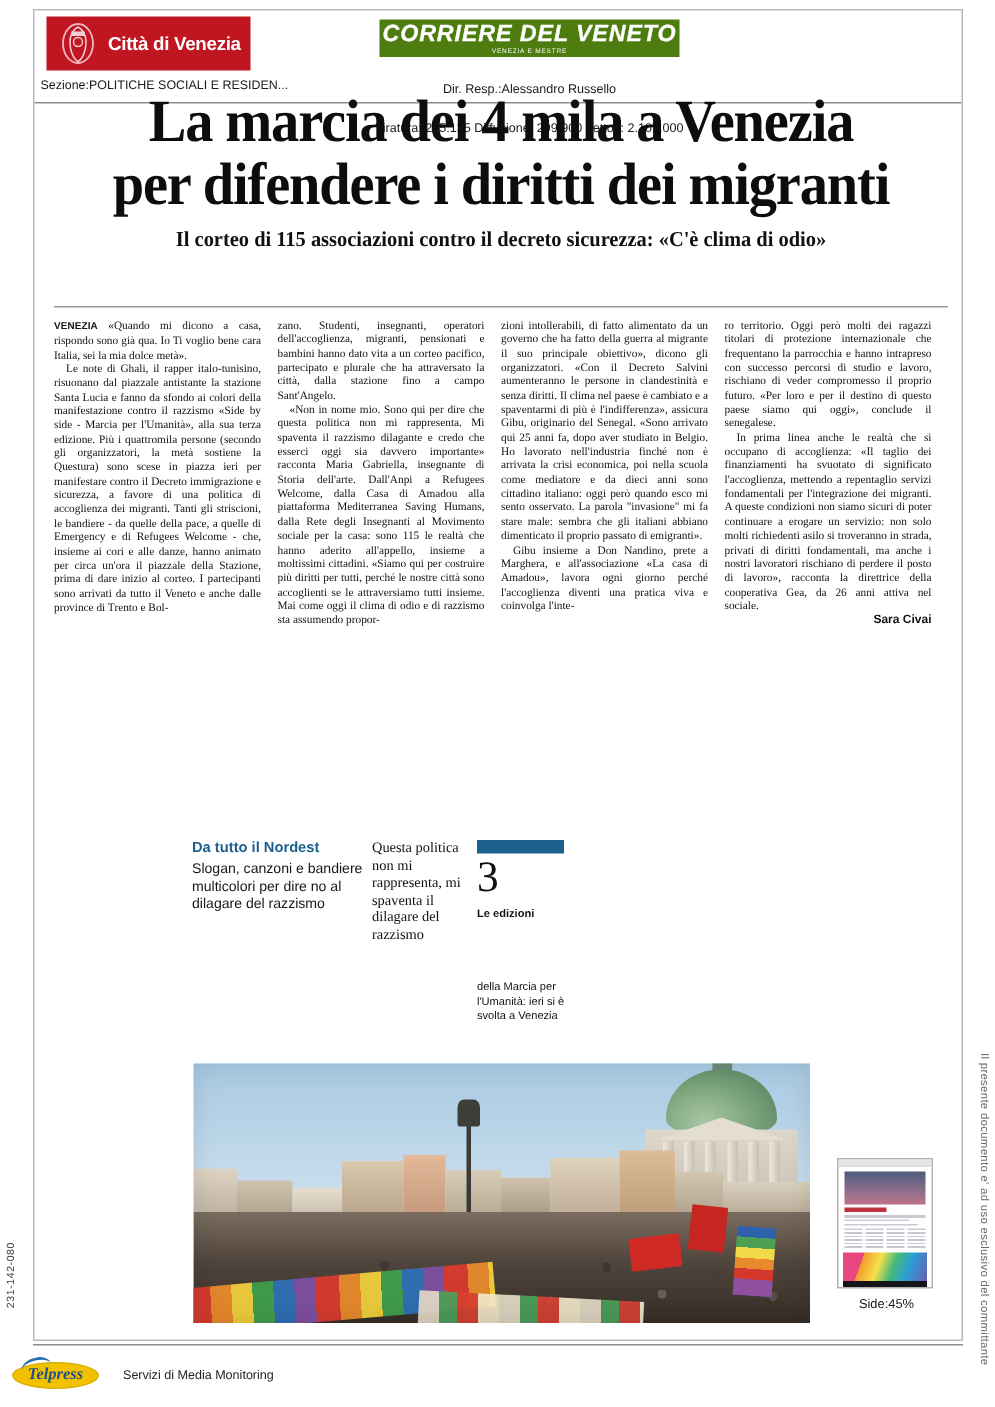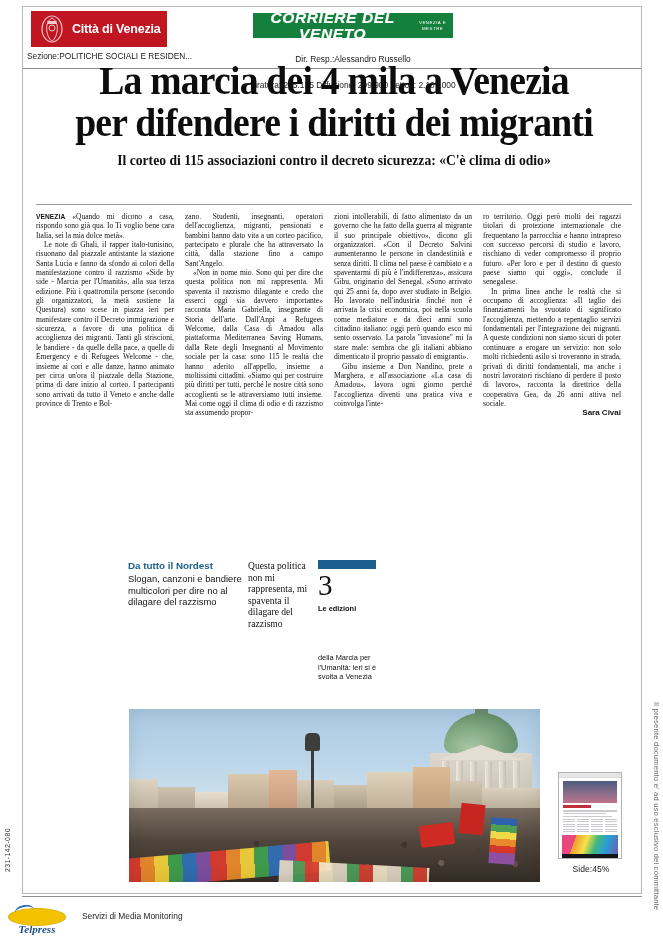--- a/index.html
+++ b/index.html
@@ -57,23 +57,23 @@
     white-space: nowrap;
   }
 
   .mh-center {
     width: 260px; position: relative; height: 62px;
     text-align: center;
   }
   .testata {
     margin: 6px auto 0 auto;
     width: 200px; height: 25px;
-    background: #15803d;
+    background: #4d7c0f;
     color: #ffffff;
-    display: flex; flex-direction: row;
+    display: flex; flex-direction: column;
     align-items: center; justify-content: center;
     overflow: hidden;
   }
   .testata-main {
     font-size: 15.5px; font-weight: bold;
     font-style: italic;
     letter-spacing: 0.6px;
     line-height: 16px;
     font-family: "Liberation Sans", sans-serif;
     -webkit-text-stroke: 0.2px #fff;
@@ -349,21 +349,21 @@
   }
   .telpress-logo {
     position: relative; width: 60px; height: 22px;
   }
   .telpress-logo .oval {
     position:absolute; left:0; top:3px; width: 58px; height: 18px;
     background:#f2c200; border-radius: 50%;
     border: 1px solid #d9b000;
   }
   .telpress-logo .tp-text {
-    position:absolute; left:0; top:15px; width:58px; height:18px;
+    position:absolute; left:0; top:2px; width:58px; height:18px;
     display:flex; align-items:center; justify-content:center;
     font-family:"Liberation Serif", serif;
     font-weight:bold; font-size: 11px; font-style: italic;
     color:#1d4f8a;
   }
   .telpress-logo .swoosh {
     position:absolute; left: 6px; top: 0px; width: 20px; height: 8px;
     border-top: 2px solid #2a6fb0;
     border-radius: 60% 60% 0 0 / 100% 100% 0 0;
     transform: rotate(-12deg);

